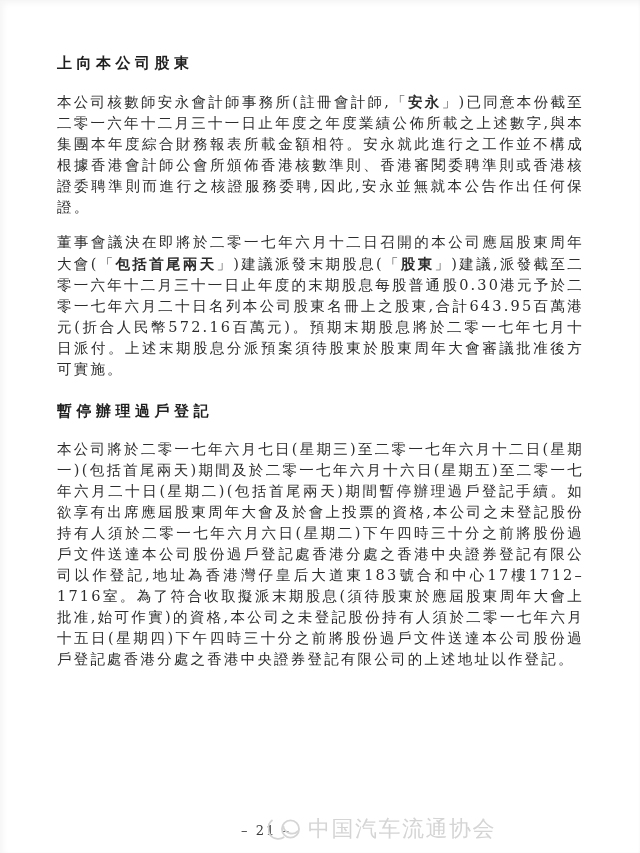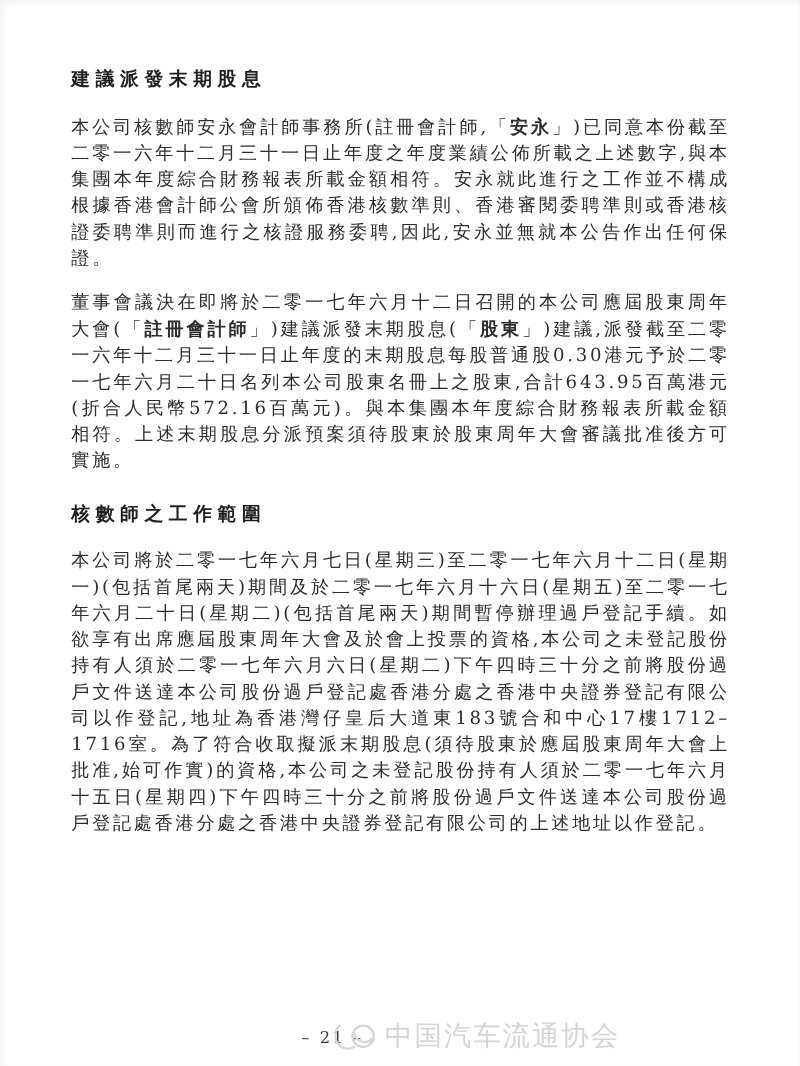--- a/index.html
+++ b/index.html
@@ -52,24 +52,24 @@
     white-space:nowrap;
   }
   .wm-logo{width:36px;height:24px;flex:0 0 auto;}
   .wm-logo *{stroke:var(--watermark);stroke-width:2;fill:none;}
 </style>
 </head>
 <body>
 
 <div class="page">
   <main class="content">
-      <h2 class="heading">建議派發末期股息</h2>
+      <h2 class="heading">上向本公司股東</h2>
       <p class="para"><span>本公司核數師安永會計師事務所(註冊會計師,「</span><strong>安永</strong><span>」)已同意本份截至二零一六年十二月三十一日止年度之年度業績公佈所載之上述數字,與本集團本年度綜合財務報表所載金額相符。安永就此進行之工作並不構成根據香港會計師公會所頒佈香港核數準則、香港審閱委聘準則或香港核證委聘準則而進行之核證服務委聘,因此,安永並無就本公告作出任何保證。</span></p>
-      <p class="para"><span>董事會議決在即將於二零一七年六月十二日召開的本公司應屆股東周年大會(「</span><strong>註冊會計師</strong><span>」)建議派發末期股息(「</span><strong>股東</strong><span>」)建議,派發截至二零一六年十二月三十一日止年度的末期股息每股普通股0.30港元予於二零一七年六月二十日名列本公司股東名冊上之股東,合計643.95百萬港元(折合人民幣572.16百萬元)。與本集團本年度綜合財務報表所載金額相符。上述末期股息分派預案須待股東於股東周年大會審議批准後方可實施。</span></p>
-      <h2 class="heading">核數師之工作範圍</h2>
+      <p class="para"><span>董事會議決在即將於二零一七年六月十二日召開的本公司應屆股東周年大會(「</span><strong>包括首尾兩天</strong><span>」)建議派發末期股息(「</span><strong>股東</strong><span>」)建議,派發截至二零一六年十二月三十一日止年度的末期股息每股普通股0.30港元予於二零一七年六月二十日名列本公司股東名冊上之股東,合計643.95百萬港元(折合人民幣572.16百萬元)。預期末期股息將於二零一七年七月十日派付。上述末期股息分派預案須待股東於股東周年大會審議批准後方可實施。</span></p>
+      <h2 class="heading">暫停辦理過戶登記</h2>
       <p class="para"><span>本公司將於二零一七年六月七日(星期三)至二零一七年六月十二日(星期一)(包括首尾兩天)期間及於二零一七年六月十六日(星期五)至二零一七年六月二十日(星期二)(包括首尾兩天)期間暫停辦理過戶登記手續。如欲享有出席應屆股東周年大會及於會上投票的資格,本公司之未登記股份持有人須於二零一七年六月六日(星期二)下午四時三十分之前將股份過戶文件送達本公司股份過戶登記處香港分處之香港中央證券登記有限公司以作登記,地址為香港灣仔皇后大道東183號合和中心17樓1712–1716室。為了符合收取擬派末期股息(須待股東於應屆股東周年大會上批准,始可作實)的資格,本公司之未登記股份持有人須於二零一七年六月十五日(星期四)下午四時三十分之前將股份過戶文件送達本公司股份過戶登記處香港分處之香港中央證券登記有限公司的上述地址以作登記。</span></p>
     </main>
 
   <footer class="footer">
     <span class="pagenum">– 21 –</span>
 
     <span class="watermark">
       <svg class="wm-logo" viewBox="0 0 40 26" aria-hidden="true">
         <path d="M5 3 a11.5 11.5 0 0 0 13 19"></path>
         <circle cx="25" cy="13" r="9.5"></circle>

